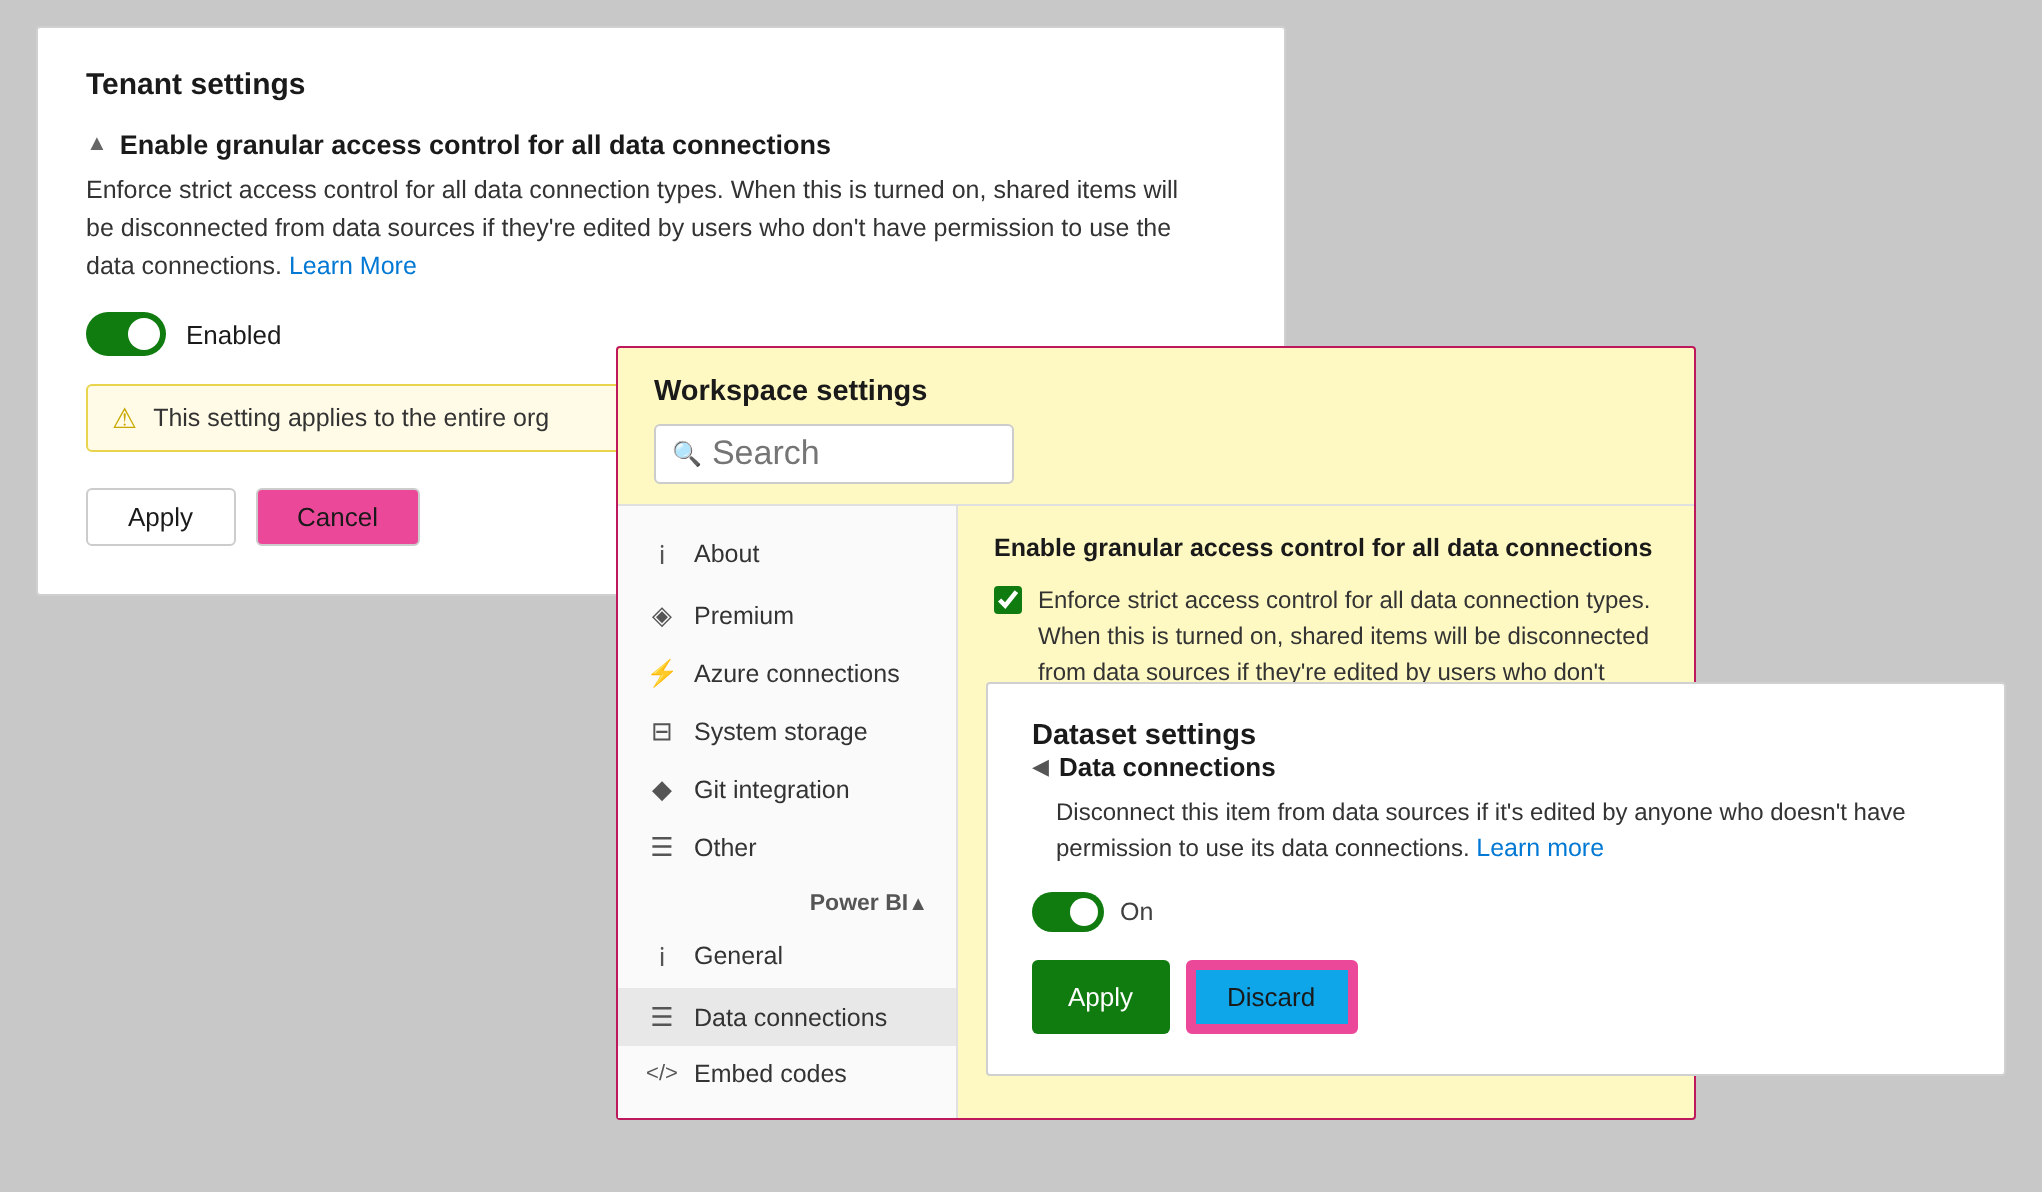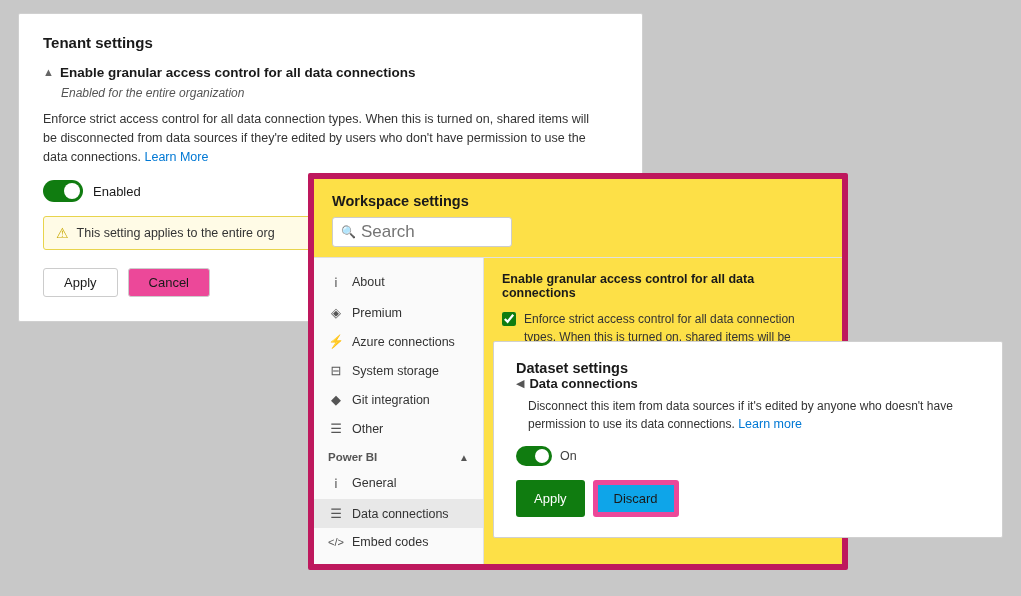--- a/index.html
+++ b/index.html
@@ -146,22 +146,22 @@
       color: #1a1a1a;
       border: 1px solid #ccc;
     }
 
     
     .workspace-panel {
       position: absolute;
       top: 160px;
       left: 290px;
       width: 540px;
-      background: #fde047;
-      border: 6px solid #be185d;
+      background: #fef9c3;
+      border: 1px solid #be185d;
       border-radius: 2px;
       z-index: 2;
       display: flex;
       flex-direction: column;
     }
     .workspace-panel-header {
       padding: 14px 18px 10px 18px;
       border-bottom: 1px solid #e0e0e0;
     }
     .workspace-panel-header h3 {
@@ -217,22 +217,21 @@
       width: 16px;
       text-align: center;
     }
     .ws-nav-section {
       padding: 8px 14px 4px 14px;
       font-size: 11.5px;
       color: #555;
       font-weight: 600;
       display: flex;
       align-items: center;
-      justify-content: space-between;
-      gap: 21px;
+      justify-content: flex-end;
     }
     .ws-content {
       flex: 1;
       padding: 14px 18px;
     }
     .ws-content h4 {
       font-size: 12.5px;
       font-weight: 600;
       color: #1a1a1a;
       margin-bottom: 10px;
@@ -352,21 +351,20 @@
 
 <div class="container">
 
   <div class="tenant-panel">
     <h2>Tenant settings</h2>
 
     <div class="section-header">
       <span class="chevron">▲</span>
       <span class="section-title">Enable granular access control for all data connections</span>
     </div>
-    <div class="section-subtitle">Enabled for the entire organization</div>
 
     <p class="section-desc">
       <span>Enforce strict access control for all data connection types. When this is turned on, shared items will be disconnected from data sources if they're edited by users who don't have permission to use the data connections.</span>
       <a class="learn-more" href="#">Learn More</a>
     </p>
 
     <div class="toggle-row">
       <div class="toggle"></div>
       <span class="toggle-label">Enabled</span>
     </div>

